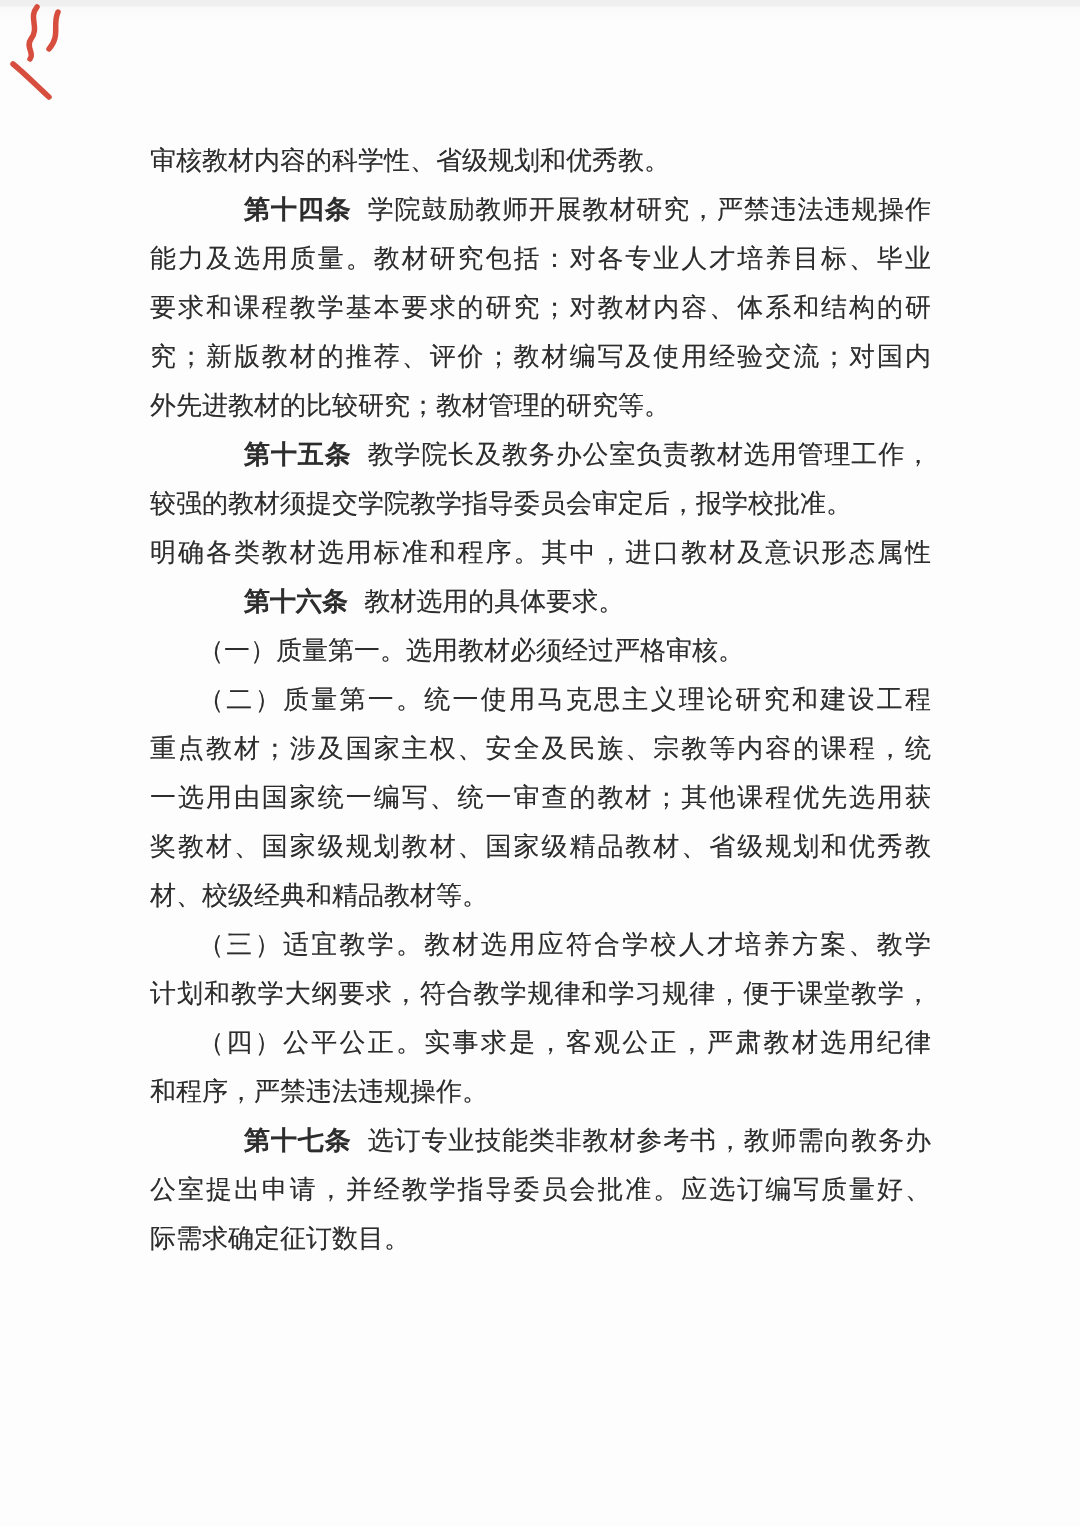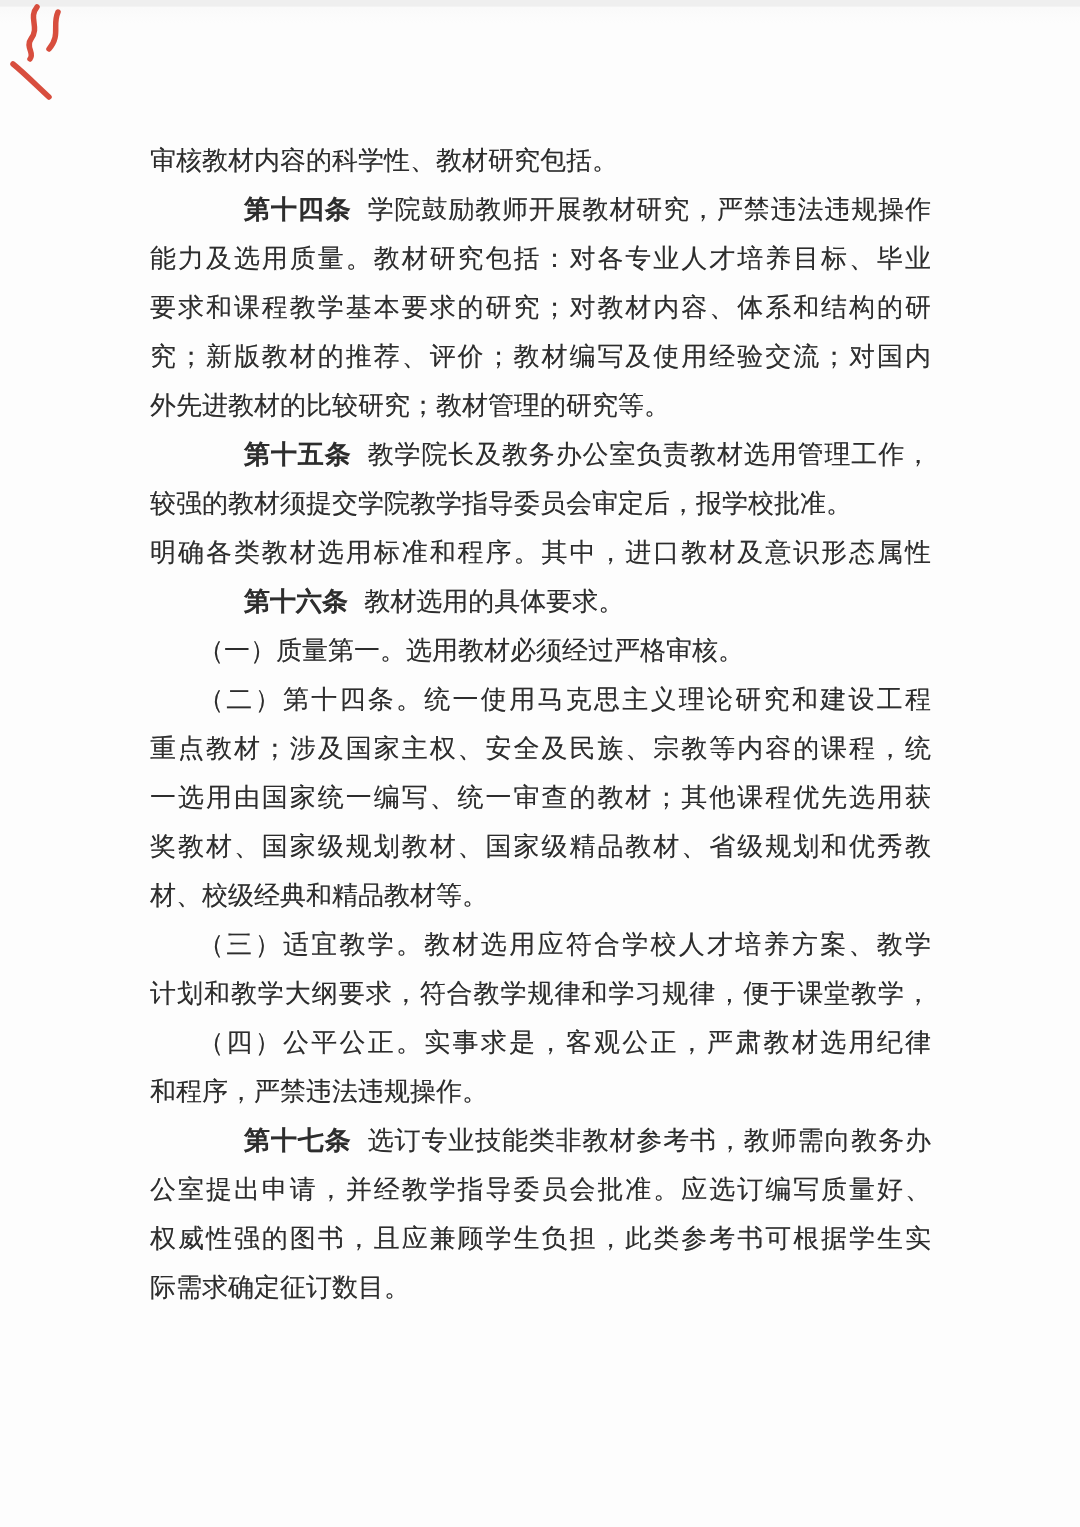--- a/index.html
+++ b/index.html
@@ -59,38 +59,37 @@
 
   <svg class="red-mark" viewBox="0 0 88 112" xmlns="http://www.w3.org/2000/svg">
     <g fill="none" stroke="#d43c2a" stroke-width="5.5" stroke-linecap="round" opacity="0.9">
       <path d="M33,5 C24,16 36,25 27,37 C21,45 31,51 26,57"></path>
       <path d="M54,10 C48,23 57,33 45,47"></path>
       <path d="M9,62 C19,70 31,82 45,95"></path>
     </g>
   </svg>
 
   <div class="text-block" id="text-block">
-      <div class="line end"><span>审核教材内容的科学性、教材研究包括。</span></div>
+      <div class="line end"><span>审核教材内容的科学性、省级规划和优秀教。</span></div>
       <div class="line indent"><span class="lead">第十四条</span><span>学院鼓励教师开展教材研究，严禁违法违规操作</span></div>
       <div class="line"><span>能力及选用质量。教材研究包括：对各专业人才培养目标、毕业</span></div>
       <div class="line"><span>要求和课程教学基本要求的研究；对教材内容、体系和结构的研</span></div>
       <div class="line"><span>究；新版教材的推荐、评价；教材编写及使用经验交流；对国内</span></div>
       <div class="line end"><span>外先进教材的比较研究；教材管理的研究等。</span></div>
       <div class="line indent"><span class="lead">第十五条</span><span>教学院长及教务办公室负责教材选用管理工作，</span></div>
       <div class="line end"><span>较强的教材须提交学院教学指导委员会审定后，报学校批准。</span></div>
       <div class="line"><span>明确各类教材选用标准和程序。其中，进口教材及意识形态属性</span></div>
       <div class="line indent end"><span class="lead">第十六条</span><span>教材选用的具体要求。</span></div>
       <div class="line indent end"><span>（一）质量第一。选用教材必须经过严格审核。</span></div>
-      <div class="line indent"><span>（二）第十四条。统一使用马克思主义理论研究和建设工程</span></div>
+      <div class="line indent"><span>（二）质量第一。统一使用马克思主义理论研究和建设工程</span></div>
       <div class="line"><span>重点教材；涉及国家主权、安全及民族、宗教等内容的课程，统</span></div>
       <div class="line"><span>一选用由国家统一编写、统一审查的教材；其他课程优先选用获</span></div>
       <div class="line"><span>奖教材、国家级规划教材、国家级精品教材、省级规划和优秀教</span></div>
       <div class="line end"><span>材、校级经典和精品教材等。</span></div>
       <div class="line indent"><span>（三）适宜教学。教材选用应符合学校人才培养方案、教学</span></div>
       <div class="line"><span>计划和教学大纲要求，符合教学规律和学习规律，便于课堂教学，</span></div>
       <div class="line indent"><span>（四）公平公正。实事求是，客观公正，严肃教材选用纪律</span></div>
       <div class="line end"><span>和程序，严禁违法违规操作。</span></div>
       <div class="line indent"><span class="lead">第十七条</span><span>选订专业技能类非教材参考书，教师需向教务办</span></div>
       <div class="line"><span>公室提出申请，并经教学指导委员会批准。应选订编写质量好、</span></div>
-      <div class="line"><span>权威性强的图书，且应兼顾学生负担，此类参考书可根据学生实</span></div>
       <div class="line end"><span>际需求确定征订数目。</span></div>
     </div>
 </div>
 
 </body></html>

